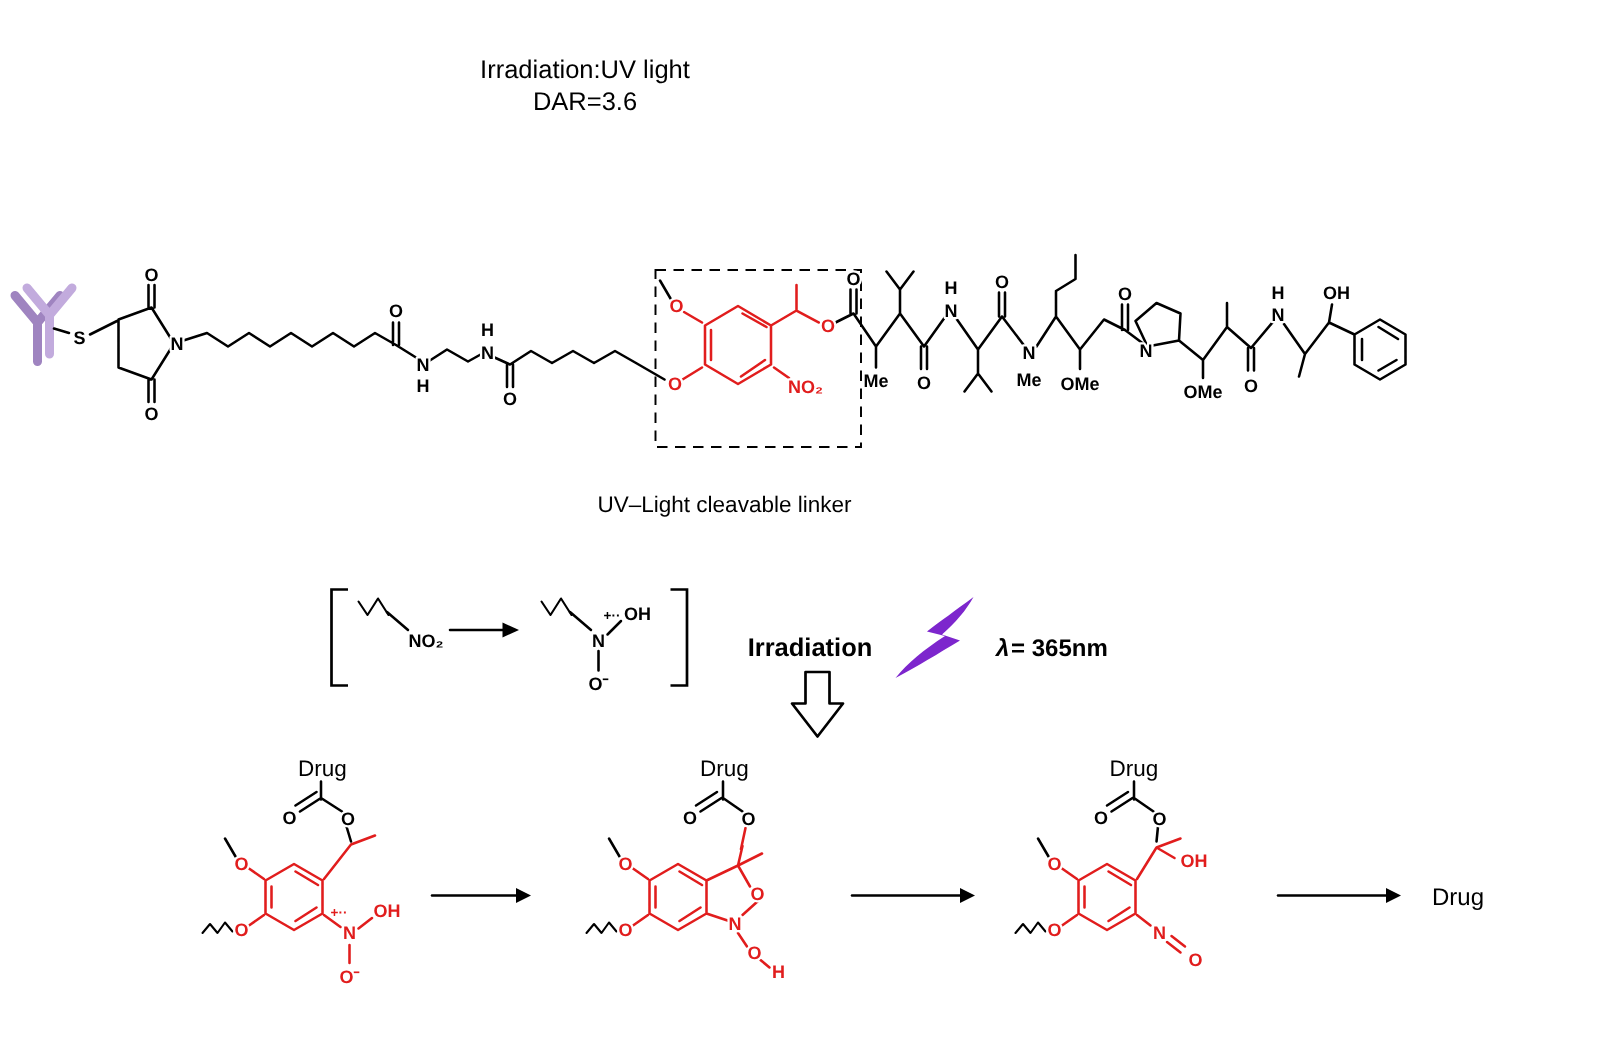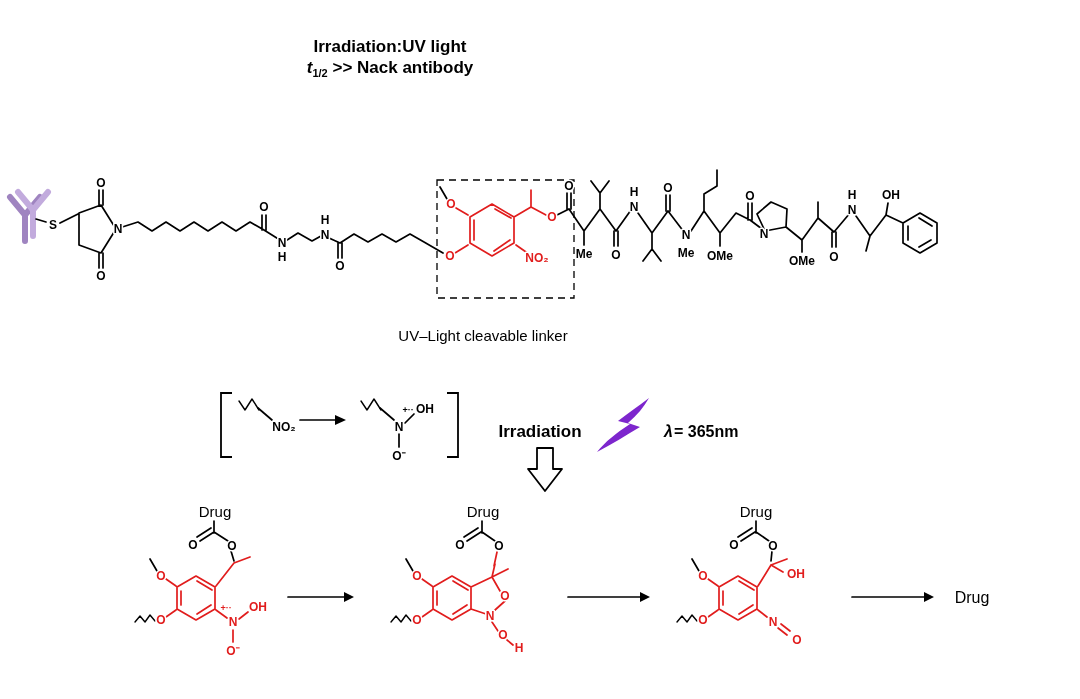--- a/index.html
+++ b/index.html
@@ -1,19 +1,19 @@
 <!DOCTYPE html>
 <html><head>
 <meta charset="utf-8">
 <style>
   html,body{margin:0;padding:0;background:#fff;}
   .canvas{position:relative;width:1080px;height:699px;background:#fff;overflow:hidden;
           font-family:"Liberation Sans",sans-serif;}
   .header{position:absolute;left:190px;top:36px;width:400px;text-align:center;
-          color:#000;font-weight:bold;font-size:17px;line-height:21px;}
+          color:#000;font-weight:normal;font-size:17px;line-height:21px;}
   .header .it{font-style:italic;}
   .header sub{font-size:11px;}
   svg.diagram{position:absolute;left:0;top:0;}
   svg text{font-family:"Liberation Sans",sans-serif;paint-order:stroke;stroke:#fff;
            stroke-width:3px;stroke-linejoin:round;}
   text.atom{font-size:12px;font-weight:700;fill:#000;text-anchor:middle;}
   text.atom.red{fill:#e11d1d;}
   text.tiny{font-size:9px;font-weight:700;fill:#000;text-anchor:middle;}
   text.tiny.red{fill:#e11d1d;}
   text.cap{font-size:15px;fill:#000;text-anchor:middle;}
@@ -32,21 +32,21 @@
   polygon.hollow{fill:#fff;stroke:#000;stroke-width:1.8;stroke-linejoin:round;}
   path.bolt{fill:#7d26cd;stroke:none;}
 </style>
 </head>
 <body>
 
 <div class="canvas">
 
   <div class="header">
     <div>Irradiation:UV light</div>
-    <div><span class="it">t</span><sub>1/2</sub><span> &gt;&gt; Nack antibody</span></div>
+    <div>DAR=3.6</div>
   </div>
 
   <svg class="diagram" width="1080" height="699" viewBox="0 0 1080 699">
 
     <g>
       <path class="ab" d="M10,197 L25,215 M40,197 L25,215 M25,215 L25,241" stroke="#9f84c0"></path>
       <path class="ab" d="M18,192 L33,210 M48,192 L33,210 M33,210 L33,236" stroke="#c2abdd"></path>
     </g>
 
     <g>

